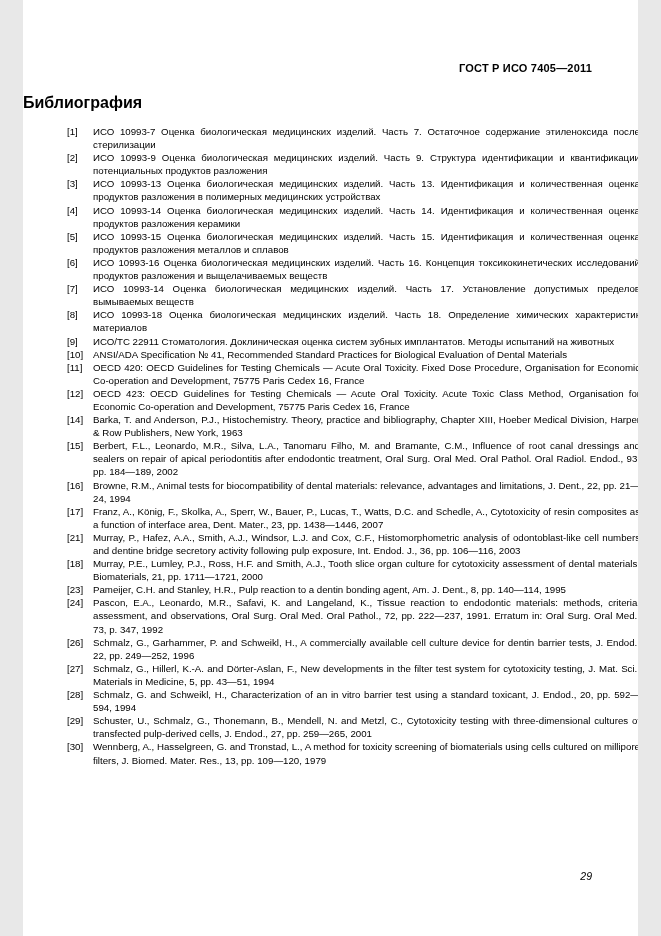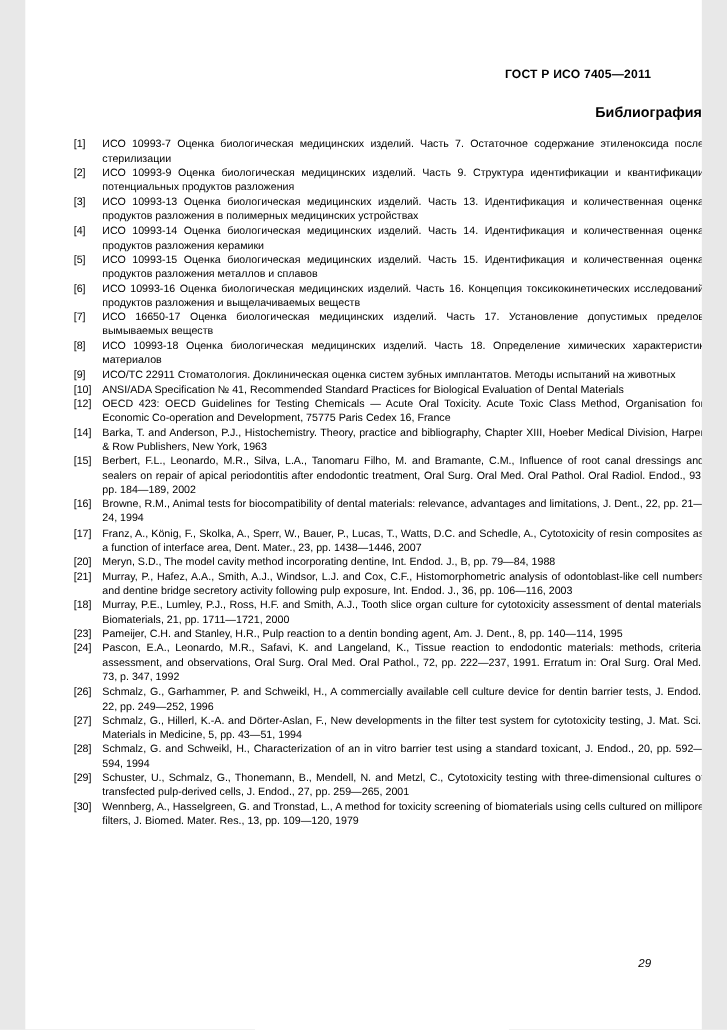--- a/index.html
+++ b/index.html
@@ -25,22 +25,22 @@
     font-size: 11px;
     font-weight: bold;
     letter-spacing: 0.2px;
   }
   .title {
     position: absolute;
     top: 94px;
     left: 0;
     width: 100%;
     margin: 0;
-    text-align: right;
-    font-size: 13px;
+    text-align: left;
+    font-size: 16px;
     font-weight: bold;
   }
   .refs {
     position: absolute;
     top: 125px;
     left: 44px;
     width: 573px;
   }
   .ref {
     display: flex;
@@ -91,57 +91,57 @@
       <div class="ref">
       <span class="num">[5]</span>
       <span class="txt">ИСО 10993-15 Оценка биологическая медицинских изделий. Часть 15. Идентификация и количественная оценка продуктов разложения металлов и сплавов</span>
     </div>
       <div class="ref">
       <span class="num">[6]</span>
       <span class="txt">ИСО 10993-16 Оценка биологическая медицинских изделий. Часть 16. Концепция токсикокинетических исследований продуктов разложения и выщелачиваемых веществ</span>
     </div>
       <div class="ref">
       <span class="num">[7]</span>
-      <span class="txt">ИСО 16650-17 Оценка биологическая медицинских изделий. Часть 17. Установление допустимых пределов вымываемых веществ</span>
+      <span class="txt">ИСО 10993-14 Оценка биологическая медицинских изделий. Часть 17. Установление допустимых пределов вымываемых веществ</span>
     </div>
       <div class="ref">
       <span class="num">[8]</span>
       <span class="txt">ИСО 10993-18 Оценка биологическая медицинских изделий. Часть 18. Определение химических характеристик материалов</span>
     </div>
       <div class="ref">
       <span class="num">[9]</span>
       <span class="txt">ИСО/ТС 22911 Стоматология. Доклиническая оценка систем зубных имплантатов. Методы испытаний на животных</span>
     </div>
       <div class="ref">
       <span class="num">[10]</span>
       <span class="txt">ANSI/ADA Specification № 41, Recommended Standard Practices for Biological Evaluation of Dental Materials</span>
+    </div>
+      <div class="ref">
+      <span class="num">[11]</span>
+      <span class="txt">OECD 420: OECD Guidelines for Testing Chemicals — Acute Oral Toxicity. Fixed Dose Procedure, Organisation for Economic Co-operation and Development, 75775 Paris Cedex 16, France</span>
     </div>
       <div class="ref">
       <span class="num">[12]</span>
       <span class="txt">OECD 423: OECD Guidelines for Testing Chemicals — Acute Oral Toxicity. Acute Toxic Class Method, Organisation for Economic Co-operation and Development, 75775 Paris Cedex 16, France</span>
     </div>
       <div class="ref">
       <span class="num">[14]</span>
       <span class="txt">Barka, T. and Anderson, P.J., Histochemistry. Theory, practice and bibliography, Chapter XIII, Hoeber Medical Division, Harper &amp; Row Publishers, New York, 1963</span>
     </div>
       <div class="ref">
       <span class="num">[15]</span>
       <span class="txt">Berbert, F.L., Leonardo, M.R., Silva, L.A., Tanomaru Filho, M. and Bramante, C.M., Influence of root canal dressings and sealers on repair of apical periodontitis after endodontic treatment, Oral Surg. Oral Med. Oral Pathol. Oral Radiol. Endod., 93, pp. 184—189, 2002</span>
     </div>
       <div class="ref">
       <span class="num">[16]</span>
       <span class="txt">Browne, R.M., Animal tests for biocompatibility of dental materials: relevance, advantages and limitations, J. Dent., 22, pp. 21—24, 1994</span>
     </div>
       <div class="ref">
       <span class="num">[17]</span>
       <span class="txt">Franz, A., König, F., Skolka, A., Sperr, W., Bauer, P., Lucas, T., Watts, D.C. and Schedle, A., Cytotoxicity of resin composites as a function of interface area, Dent. Mater., 23, pp. 1438—1446, 2007</span>
-    </div>
-      <div class="ref">
-      <span class="num">[20]</span>
-      <span class="txt">Meryn, S.D., The model cavity method incorporating dentine, Int. Endod. J., B, pp. 79—84, 1988</span>
     </div>
       <div class="ref">
       <span class="num">[21]</span>
       <span class="txt">Murray, P., Hafez, A.A., Smith, A.J., Windsor, L.J. and Cox, C.F., Histomorphometric analysis of odontoblast-like cell numbers and dentine bridge secretory activity following pulp exposure, Int. Endod. J., 36, pp. 106—116, 2003</span>
     </div>
       <div class="ref">
       <span class="num">[18]</span>
       <span class="txt">Murray, P.E., Lumley, P.J., Ross, H.F. and Smith, A.J., Tooth slice organ culture for cytotoxicity assessment of dental materials, Biomaterials, 21, pp. 1711—1721, 2000</span>
     </div>
       <div class="ref">

